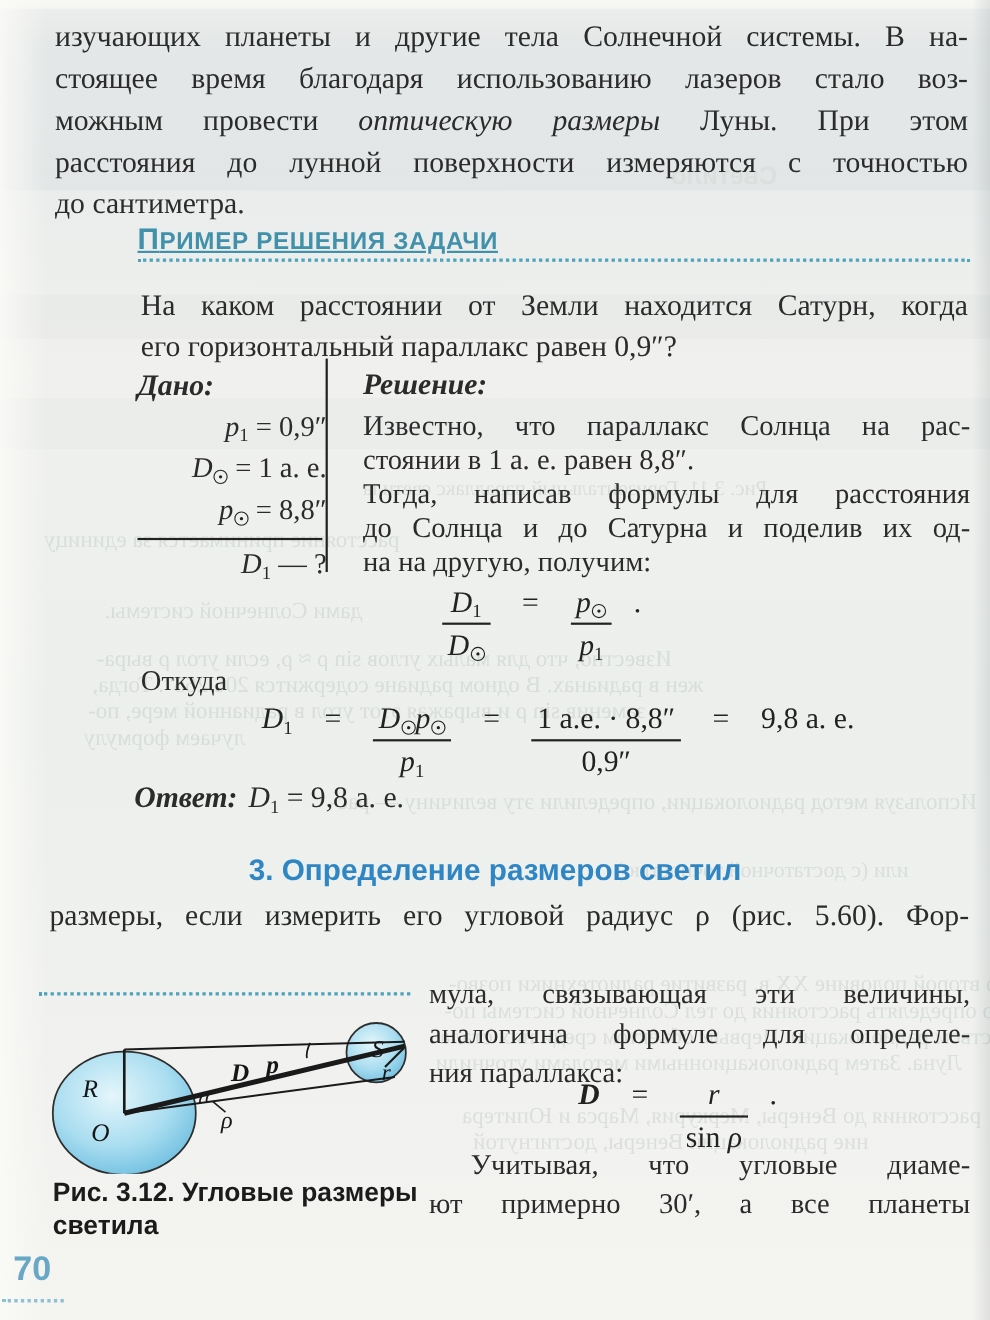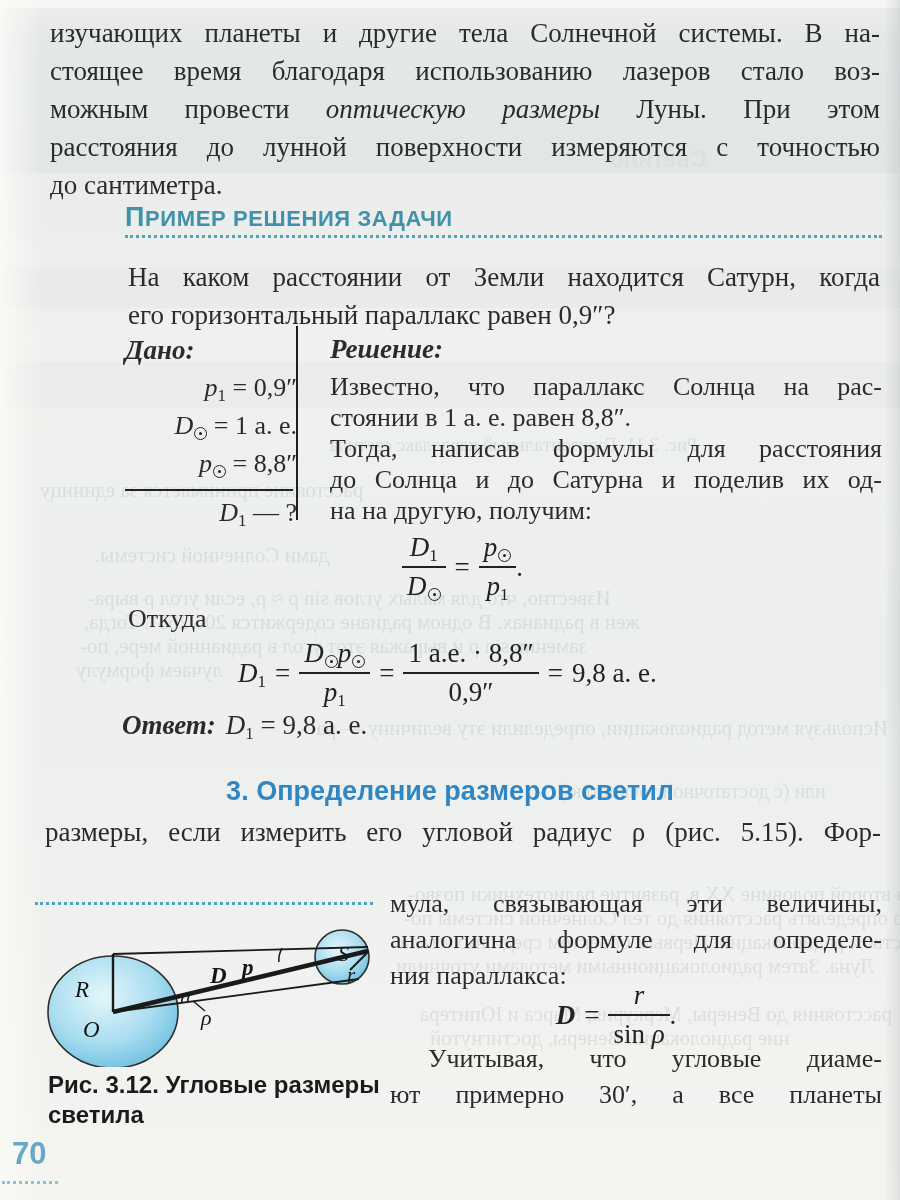--- a/index.html
+++ b/index.html
@@ -18,42 +18,42 @@
   .edge-l{position:absolute;left:0;top:0;width:42px;height:100%;background:linear-gradient(90deg,rgba(250,250,247,.9),rgba(250,250,247,0));pointer-events:none;}
   
   .bleed{position:absolute;transform:scaleX(-1);color:#b7c3bf;opacity:.38;filter:blur(.5px);
          font-family:"Liberation Serif","DejaVu Serif",serif;white-space:nowrap;pointer-events:none;}
   
   .tline{white-space:nowrap;}
   .jl{text-align:justify;text-align-last:justify;white-space:normal;}
   .intro{left:50px;top:14px;width:830px;font-size:27px;line-height:38px;}
   .problem{left:128px;top:258px;width:752px;font-size:27px;line-height:38px;}
   .ex-heading{left:125px;top:202px;font-family:"Liberation Sans",sans-serif;font-weight:bold;
-              font-size:22px;letter-spacing:.6px;color:#4191ab;}
+              font-size:22px;letter-spacing:.6px;color:#4191ab;text-decoration:underline;}
   .ex-heading::first-letter{font-size:27px;}
   .dotline{border-top:3.4px dotted #4fa3bd;height:0;}
   .dl1{left:125px;top:235px;width:757px;}
   .dl2{left:35px;top:902px;width:338px;}
   
   .given{left:125px;top:334px;width:172px;font-size:26px;line-height:32px;}
   .g-title,.s-title{font-weight:bold;font-style:italic;font-size:27px;}
   .g-row{margin-top:6px;text-align:right;}
   .g-rule{border-top:2.2px solid #222;width:168px;margin-top:9px;}
   .vdiv{left:296px;top:326px;width:2px;height:194px;background:#1f1f1f;}
   .sol{left:330px;top:334px;width:552px;font-size:26px;line-height:31px;}
   .sol .s-title{margin-bottom:6px;}
   i{font-family:"Liberation Serif","DejaVu Serif",serif;}
   sub.sb,.sb{font-size:17px;font-style:normal;vertical-align:-5px;line-height:0;}
   
   .odot{display:inline-block;width:11px;height:11px;border:1.4px solid #222;border-radius:50%;
         position:relative;vertical-align:-6px;margin-left:1px;}
   .odot::after{content:"";position:absolute;left:50%;top:50%;width:3px;height:3px;margin:-1.5px 0 0 -1.5px;
         background:#222;border-radius:50%;}
   
-  .eq{display:flex;align-items:center;font-size:27px;color:#222;}
+  .eq{display:flex;font-size:27px;color:#222;gap:20px;}
   .eq .gap{margin:0 9px;}
   .frac{display:inline-block;text-align:center;vertical-align:middle;}
   .frac .num{display:block;border-bottom:2.2px solid #222;padding:0 5px 3px;}
   .frac .den{display:block;padding:3px 5px 0;}
   .f1{left:402px;top:532px;}
   .f2{left:238px;top:638px;}
   .otkuda{left:128px;top:604px;font-size:26px;}
   .answer{left:122px;top:710px;font-size:27px;}
   .answer b i{margin-right:10px;}
   
@@ -169,21 +169,21 @@
     <span class="gap">=</span>
     <span>9,8 а. е.</span>
   </div>
 
   <div class="abs answer">
     <b><i>Ответ:</i></b><i>D</i><sub class="sb">1</sub> <span>= 9,8 а. е.</span>
   </div>
 
   <div class="abs sec-heading">3. Определение размеров светил</div>
   <div class="abs s3p1">
-    <div class="tline jl">размеры, если измерить его угловой радиус ρ (рис. 5.15). Фор-</div>
+    <div class="tline jl">размеры, если измерить его угловой радиус ρ (рис. 5.60). Фор-</div>
   </div>
 
   <div class="abs dotline dl2"></div>
 
   <div class="abs figwrap">
     <svg width="350" height="152" viewBox="0 0 350 152">
       <defs>
         <radialGradient id="ball" cx="42%" cy="36%" r="75%">
           <stop offset="0%" stop-color="#e4f6fb"></stop>
           <stop offset="55%" stop-color="#a9ddf0"></stop>

